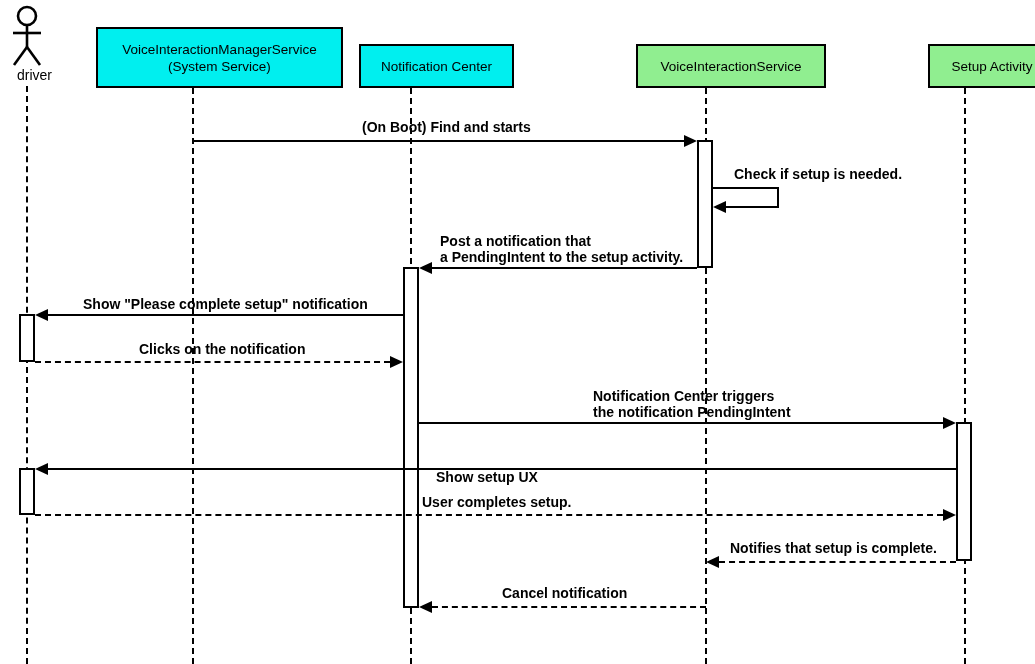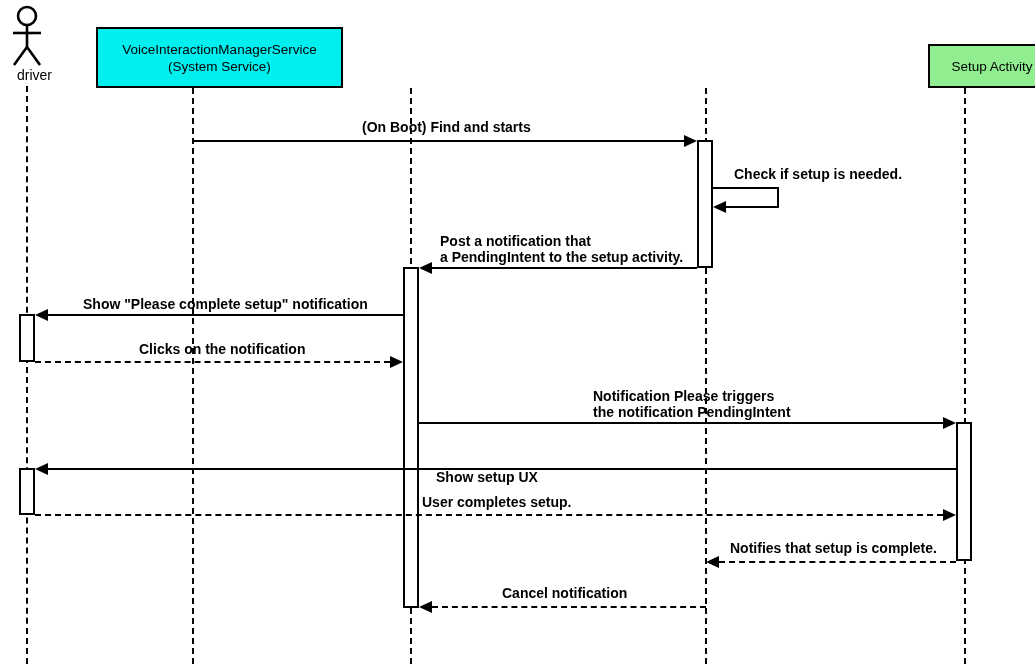--- a/index.html
+++ b/index.html
@@ -41,20 +41,22 @@
     <circle cx="22" cy="13" r="9" fill="none" stroke="#000" stroke-width="2.6"></circle>
     <line x1="22" y1="22" x2="22" y2="44" stroke="#000" stroke-width="2.6"></line>
     <line x1="8" y1="30" x2="36" y2="30" stroke="#000" stroke-width="2.6"></line>
     <line x1="22" y1="44" x2="9" y2="62" stroke="#000" stroke-width="2.6"></line>
     <line x1="22" y1="44" x2="35" y2="62" stroke="#000" stroke-width="2.6"></line>
   </svg>
   <div class="actor-label" style="left:2px; top:67px; width:50px;">driver</div>
 
   <div class="pbox cyan" style="left:70px;  top:27px; width:247px; height:61px;">VoiceInteractionManagerService
 (System Service)</div>
+  <div class="pbox cyan" style="left:333px; top:44px; width:155px; height:44px;">Notification Center</div>
+  <div class="pbox green" style="left:610px; top:44px; width:190px; height:44px;">VoiceInteractionService</div>
   <div class="pbox green" style="left:902px; top:44px; width:128px; height:44px;">Setup Activity</div>
 
   <div class="bar" style="left:697px; top:140px; height:128px;"></div>
   <div class="bar" style="left:403px; top:267px; height:341px;"></div>
   <div class="bar" style="left:956px; top:422px; height:139px;"></div>
   <div class="bar" style="left:19px;  top:314px; height:48px;"></div>
   <div class="bar" style="left:19px;  top:468px; height:47px;"></div>
 
   <div class="mline" style="left:194px; top:140px; width:492px;"></div>
   <div class="arr right" style="left:684px; top:135px;"></div>
@@ -74,21 +76,21 @@
   <div class="mline" style="left:48px; top:314px; width:355px;"></div>
   <div class="arr left" style="left:35px; top:309px;"></div>
   <div class="mlabel" style="left:83px; top:296px;">Show "Please complete setup" notification</div>
 
   <div class="mline dashed" style="left:35px; top:361px; width:355px;"></div>
   <div class="arr right" style="left:390px; top:356px;"></div>
   <div class="mlabel" style="left:139px; top:341px;">Clicks on the notification</div>
 
   <div class="mline" style="left:419px; top:422px; width:526px;"></div>
   <div class="arr right" style="left:943px; top:417px;"></div>
-  <div class="mlabel" style="left:593px; top:388px;">Notification Please triggers
+  <div class="mlabel" style="left:593px; top:388px;">Notification Center triggers
 the notification PendingIntent</div>
 
   <div class="mline" style="left:48px; top:468px; width:908px;"></div>
   <div class="arr left" style="left:35px; top:463px;"></div>
   <div class="mlabel" style="left:436px; top:449px;margin-top:20px;">Show setup UX</div>
 
   <div class="mline dashed" style="left:35px; top:514px; width:908px;"></div>
   <div class="arr right" style="left:943px; top:509px;"></div>
   <div class="mlabel" style="left:422px; top:494px;">User completes setup.</div>
 

